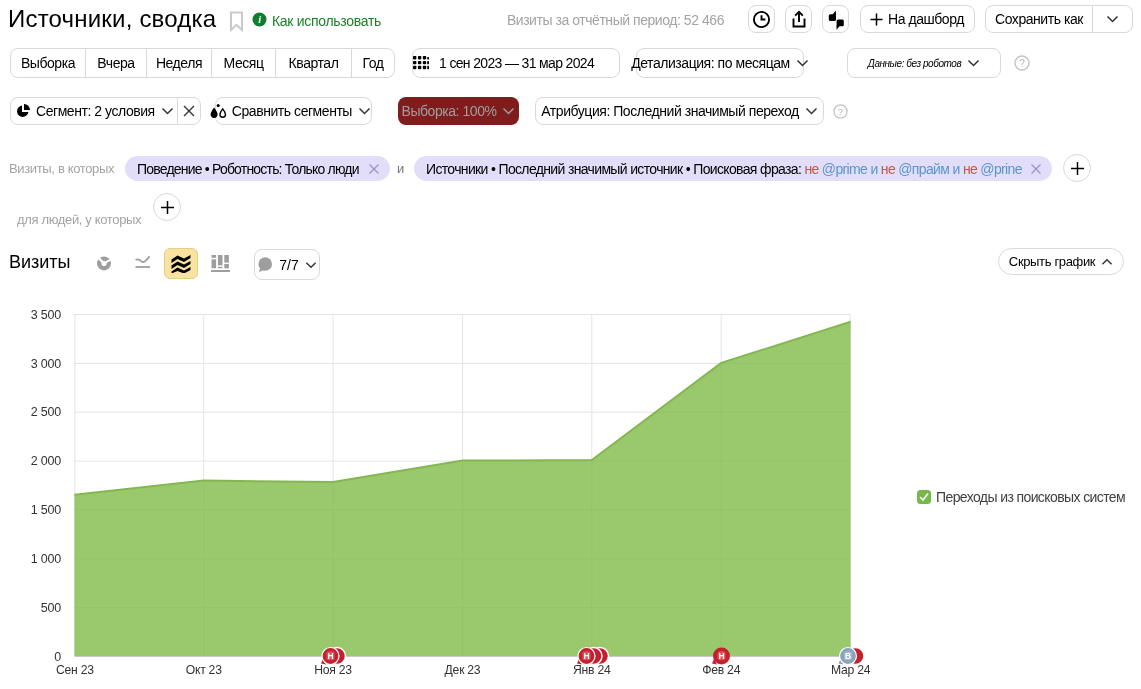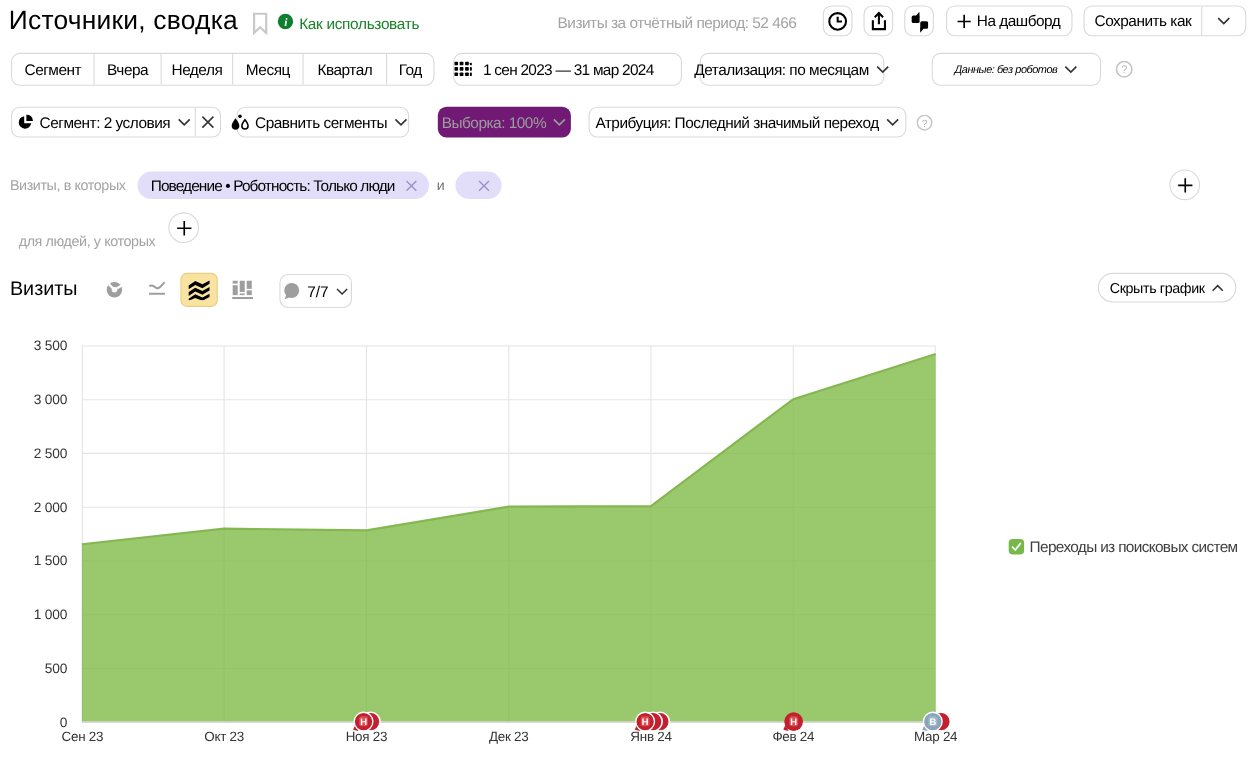--- a/index.html
+++ b/index.html
@@ -55,21 +55,21 @@
   <span style="width:106px; text-align:center;">Сохранить как</span>
   <span style="width:1px; height:26px; background:#d9d9d9; flex:none;"></span>
   <span style="flex:1; display:flex; justify-content:center;">
       <svg width="13" height="8" viewBox="0 0 13 8">
         <path d="M1.5 1.5 L6.5 6.5 L11.5 1.5" fill="none" stroke="#333" stroke-width="1.5"></path>
       </svg>
     </span>
 </div>
 
 <div class="abs" style="left:10px; top:48px; height:30px; border:1px solid #d9d9d9; border-radius:8px; display:flex; overflow:hidden; font-size:14px; letter-spacing:-0.45px;">
-  <div style="width:75px; display:flex; align-items:center; justify-content:center; border-right:1px solid #d9d9d9;">Сегмент</div>
+  <div style="width:75px; display:flex; align-items:center; justify-content:center; border-right:1px solid #d9d9d9;">Выборка</div>
   <div style="width:61px; display:flex; align-items:center; justify-content:center; border-right:1px solid #d9d9d9;">Вчера</div>
   <div style="width:65px; display:flex; align-items:center; justify-content:center; border-right:1px solid #d9d9d9;">Неделя</div>
   <div style="width:64px; display:flex; align-items:center; justify-content:center; border-right:1px solid #d9d9d9;">Месяц</div>
   <div style="width:76px; display:flex; align-items:center; justify-content:center; border-right:1px solid #d9d9d9;">Квартал</div>
   <div style="width:42px; display:flex; align-items:center; justify-content:center;">Год</div>
 </div>
 <div class="btn" style="left:412px; top:48px; width:208px; height:30px; letter-spacing:-0.65px;">
   <svg width="16" height="14" viewBox="0 0 16 14" style="margin-right:10px; flex:none;">
     <g fill="#000">
       <rect x="0" y="0" width="3.4" height="3.4" rx="0.8"></rect>
@@ -121,21 +121,21 @@
   <svg width="17" height="16" viewBox="0 0 17 16" style="margin-right:5px; flex:none;">
     <circle cx="8.2" cy="2.6" r="1.6" fill="#000"></circle>
     <path d="M4.1 15 c-2 0-3.5-1.5-3.5-3.4 C0.6 9 4.1 4.6 4.1 4.6 s3.5 4.4 3.5 7 c0 1.9-1.5 3.4-3.5 3.4z" fill="#000"></path>
     <path d="M12.7 14.3 c-1.6 0-2.8-1.2-2.8-2.7 c0-2.1 2.8-5.7 2.8-5.7 s2.8 3.6 2.8 5.7 c0 1.5-1.2 2.7-2.8 2.7z" fill="none" stroke="#000" stroke-width="1.4"></path>
   </svg>
   Сравнить сегменты
   <svg class="chev" width="13" height="8" viewBox="0 0 13 8">
       <path d="M1.5 1.5 L6.5 6.5 L11.5 1.5" fill="none" stroke="#333" stroke-width="1.5"></path>
     </svg>
 </div>
-<div class="abs" style="left:398px; top:97px; width:121px; height:28px; background:#701a75; border-radius:8px; display:flex; align-items:center; justify-content:center; font-size:14px; letter-spacing:-0.45px; color:#9d9d9d;">
+<div class="abs" style="left:398px; top:97px; width:121px; height:28px; background:#7f1d1d; border-radius:8px; display:flex; align-items:center; justify-content:center; font-size:14px; letter-spacing:-0.45px; color:#9d9d9d;">
   Выборка: 100%
   <svg class="chev" width="13" height="8" viewBox="0 0 13 8">
       <path d="M1.5 1.5 L6.5 6.5 L11.5 1.5" fill="none" stroke="#9d9d9d" stroke-width="1.5"></path>
     </svg>
 </div>
 <div class="btn" style="left:535px; top:97px; width:289px; height:28px; justify-content:center;">
   Атрибуция: Последний значимый переход
   <svg class="chev" width="13" height="8" viewBox="0 0 13 8">
       <path d="M1.5 1.5 L6.5 6.5 L11.5 1.5" fill="none" stroke="#333" stroke-width="1.5"></path>
     </svg>
@@ -147,20 +147,21 @@
 
 <div class="abs" style="left:9px; top:161px; font-size:13px; letter-spacing:-0.35px; color:#a3a3a3;">Визиты, в которых</div>
 <div class="abs" style="left:125px; top:156px; height:25px; background:#e2def9; border-radius:13px; display:flex; align-items:center; padding:0 9px 0 12px; font-size:14px; letter-spacing:-0.8px; white-space:nowrap;">
   Поведение • Роботность: Только люди
   <svg style="margin-left:8px; flex:none;" width="14" height="14" viewBox="0 0 14 14">
       <path d="M2.5 2.5 L11.5 11.5 M11.5 2.5 L2.5 11.5" stroke="#9a93c9" stroke-width="1.3"></path>
     </svg>
 </div>
 <div class="abs" style="left:397px; top:161px; font-size:13px; color:#777;">и</div>
 <div class="abs" style="left:414px; top:156px; height:25px; background:#e2def9; border-radius:13px; display:flex; align-items:center; padding:0 9px 0 12px; font-size:14px; letter-spacing:-0.65px; white-space:nowrap;">
+  <span>Источники • Последний значимый источник • Поисковая фраза: <span style="color:#d94e44;">не</span> <span style="color:#5897cd;">@prime и</span> <span style="color:#d94e44;">не</span> <span style="color:#5897cd;">@прайм и</span> <span style="color:#d94e44;">не</span> <span style="color:#5897cd;">@prine</span></span>
   <svg style="margin-left:7px; flex:none;" width="14" height="14" viewBox="0 0 14 14">
       <path d="M2.5 2.5 L11.5 11.5 M11.5 2.5 L2.5 11.5" stroke="#9a93c9" stroke-width="1.3"></path>
     </svg>
 </div>
 <div class="abs" style="left:1063px; top:154px; width:28px; height:28px; border:1px solid #d9d9d9; border-radius:50%; display:flex; align-items:center; justify-content:center;">
     <svg width="15" height="15" viewBox="0 0 15 15">
       <path d="M7.5 1 V14 M1 7.5 H14" stroke="#000" stroke-width="1.5"></path>
     </svg>
   </div>
 

